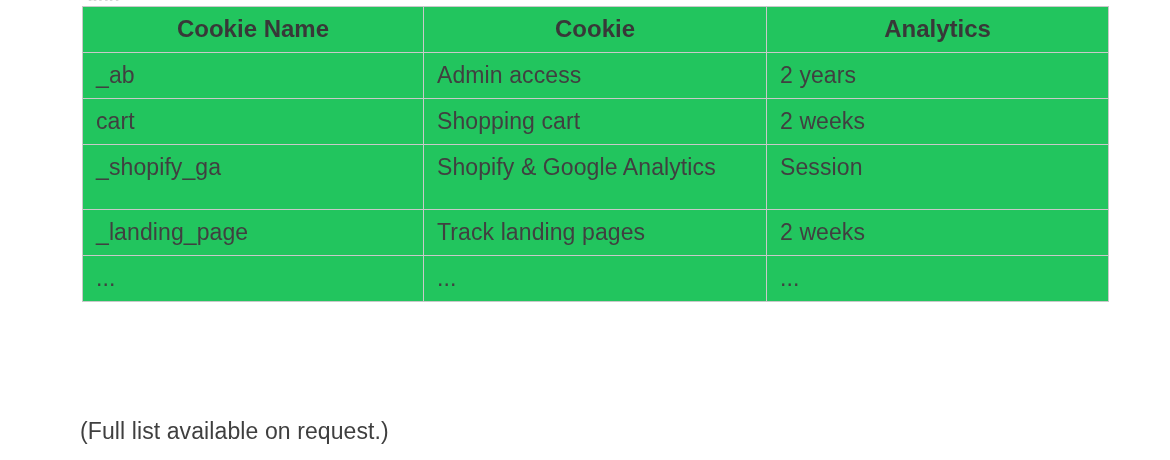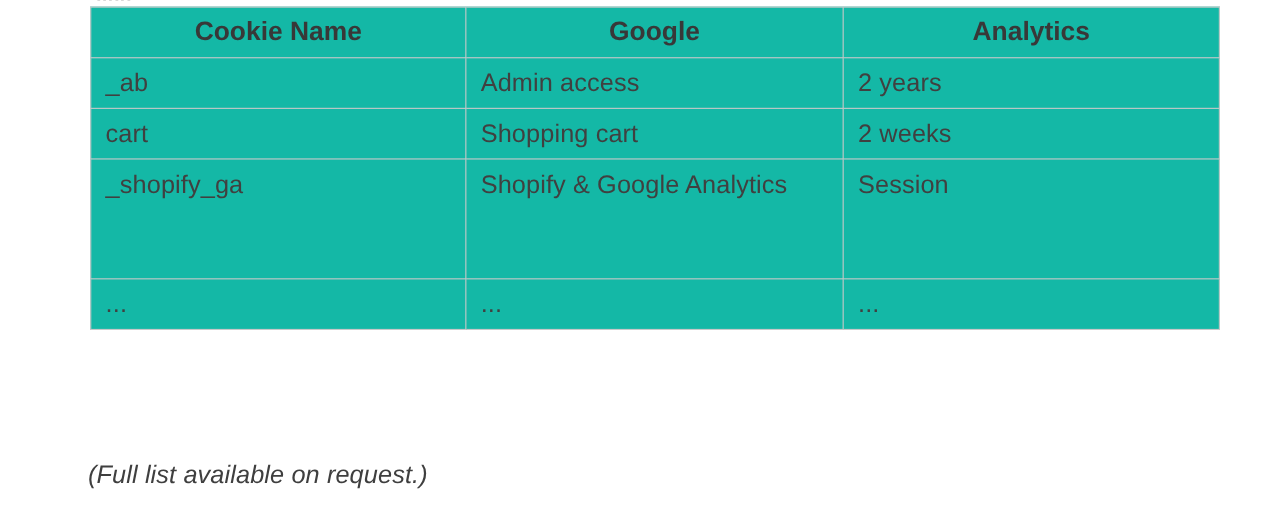--- a/index.html
+++ b/index.html
@@ -36,21 +36,21 @@
     position: absolute;
     left: 82px;
     top: 6px;
     width: 1026px;
   }
 
   table.cookie-table {
     border-collapse: collapse;
     table-layout: fixed;
     width: 1026px;
-    background: #14b8a6;
+    background: #22c55e;
   }
 
   table.cookie-table col.c-name     { width: 341px; }
   table.cookie-table col.c-purpose  { width: 343px; }
   table.cookie-table col.c-duration { width: 342px; }
 
   table.cookie-table th,
   table.cookie-table td {
     border: 1px solid #c9c9c9;
     color: #3c3c3c;
@@ -74,76 +74,80 @@
     font-size: 23px;
     font-weight: 400;
     padding: 7px 0 7px 13px;
     line-height: 31px;
     color: #404040;
     letter-spacing: 0.1px;
     margin-top: 23px;
   }
 
   table.cookie-table tr.row-tall td {
-    height: 109px;
+    height: 65px;
   }
 
   td.ellipsis-cell {
     color: #707070;
     letter-spacing: 2px;
     font-size: 22px;
   }
 
   #table-caption {
     position: absolute;
     left: 80px;
     top: 418px;
     font-size: 23px;
-    font-style: italic;
     color: #3f3f3f;
     letter-spacing: 0.1px;
     white-space: nowrap;
   }
 </style>
 </head>
 <body>
 
 <div id="top-artifact">app</div>
 
 <div id="cookie-table-wrap">
   <table class="cookie-table">
     <colgroup>
       <col class="c-name">
       <col class="c-purpose">
       <col class="c-duration">
     </colgroup>
     <thead>
       <tr>
         <th>Cookie Name</th>
-        <th>Google</th>
+        <th>Cookie</th>
         <th>Analytics</th>
       </tr>
     </thead>
     <tbody>
       <tr>
         <td>_ab</td>
         <td>Admin access</td>
         <td>2 years</td>
       </tr>
       <tr>
         <td>cart</td>
         <td>Shopping cart</td>
         <td>2 weeks</td>
       </tr>
       <tr class="row-tall">
         <td>_shopify_ga</td>
         <td>Shopify &amp; Google Analytics</td>
         <td>Session</td>
       </tr>
       <tr>
+        <td>_landing_page</td>
+        <td>Track landing pages</td>
+        <td>2 weeks</td>
+      </tr>
+      <tr>
         <td class="ellipsis-cell">...</td>
         <td class="ellipsis-cell">...</td>
         <td class="ellipsis-cell">...</td>
       </tr>
     </tbody>
   </table>
 </div>
 
 <div id="table-caption">(Full list available on request.)</div>
 

